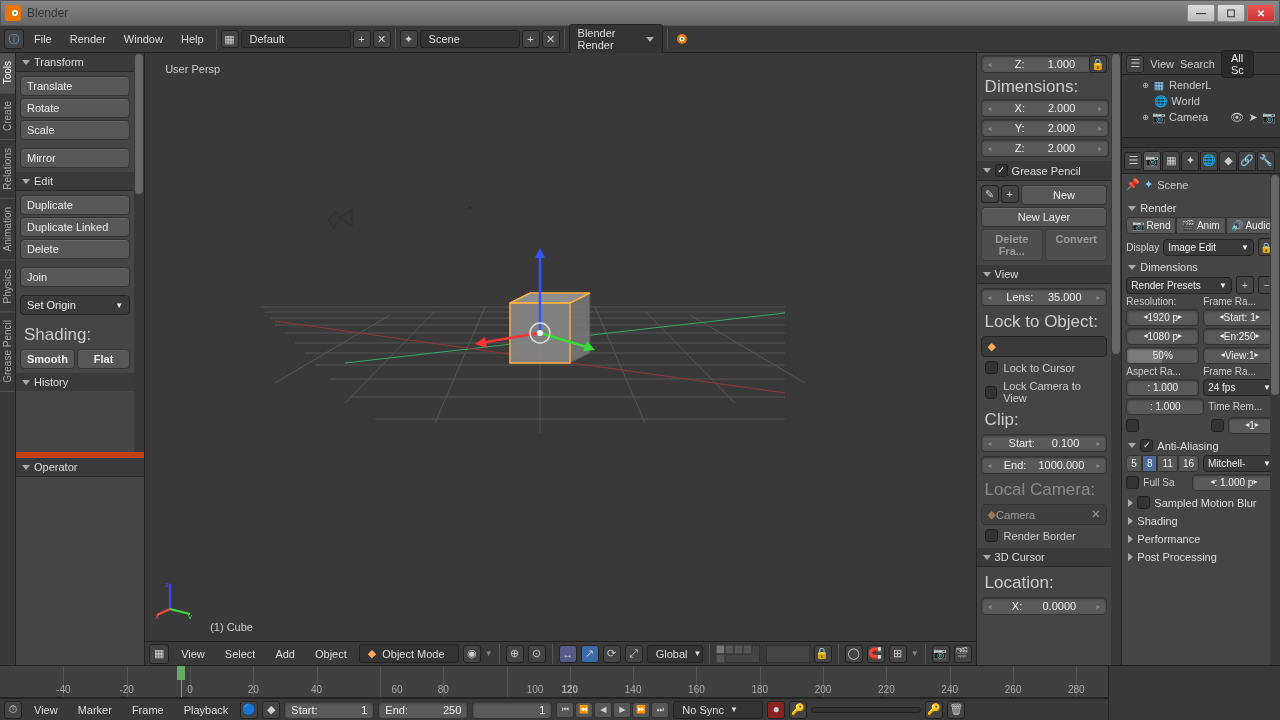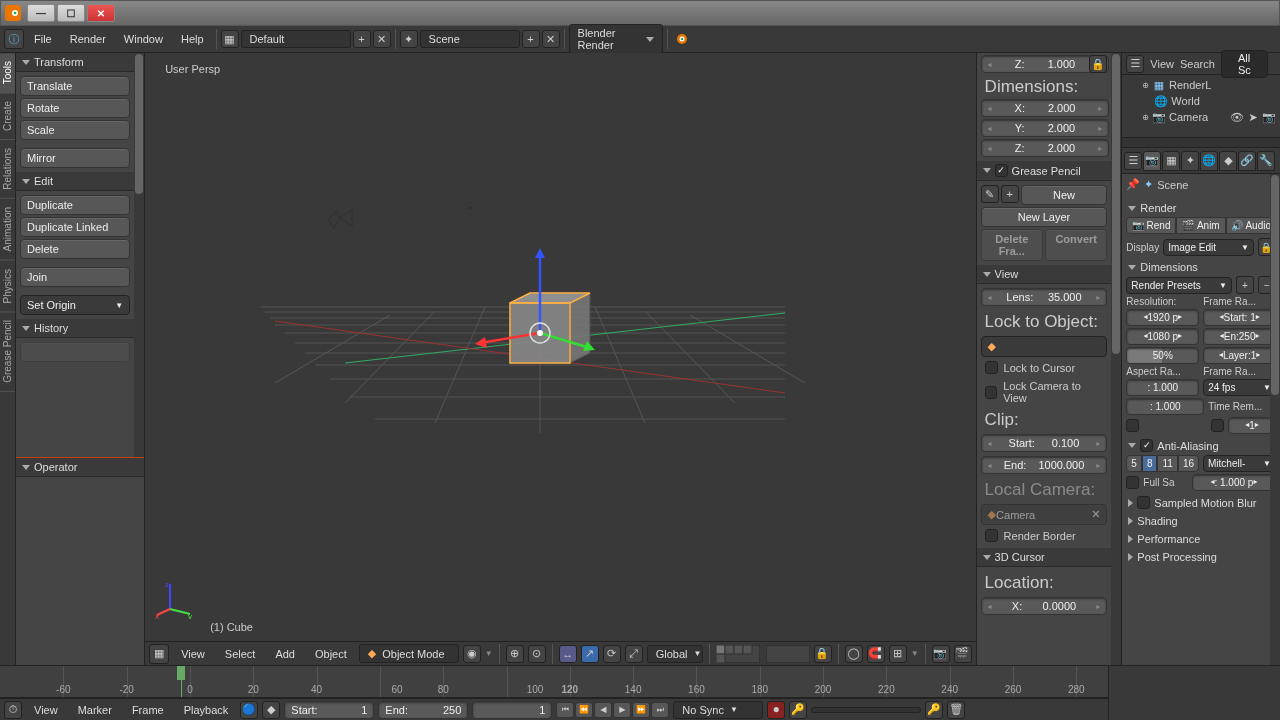--- a/index.html
+++ b/index.html
@@ -33,21 +33,21 @@
 .left-scrollbar { position: absolute; right: 0; top: 0; width: 10px; height: 100%; background: #393939; }
 .left-thumb { width: 8px; background: #666; border-radius: 4px; margin: 1px; height: 140px; }
 .panel-header { background: #3a3a3a; padding: 3px 6px; color: #ddd; font-size: 11px; display: flex; align-items: center; gap: 4px; border-bottom: 1px solid #2a2a2a; }
 .panel-body { padding: 4px; display: flex; flex-direction: column; gap: 2px; }
 .tool-btn { background: #575757; border: 1px solid #333; border-radius: 4px; padding: 3px 6px; color: #eee; font-size: 11px; box-shadow: inset 0 1px 0 #666; }
 .tool-btn-row { display: flex; gap: 2px; }
 .tool-btn-row .tool-btn { flex: 1; text-align: center; font-weight: bold; }
 .tool-label { color: #ccc; font-size: 17px; padding: 2px 4px; }
 .dropdown-btn { background: #3a3a3a; border: 1px solid #222; border-radius: 4px; padding: 3px 6px; color: #eee; display: flex; justify-content: space-between; align-items: center; }
 
-.operator-panel { position: absolute; bottom: 0; left: 0; right: 0; background: #454545; border-top: 1px solid #c2410c; }
+.operator-panel { position: absolute; bottom: 0; left: 0; right: 0; background: #454545; border-top: 6px solid #c2410c; }
 
 
 .viewport-container { flex: 1; display: flex; flex-direction: column; }
 .viewport { flex: 1; background: #393939; position: relative; overflow: hidden; }
 .viewport-text { position: absolute; color: #ccc; font-size: 11px; }
 .mini-axis { position: absolute; bottom: 22px; left: 10px; width: 40px; height: 40px; }
 .viewport-header { height: 24px; background: #393939; border-top: 1px solid #222; display: flex; align-items: center; padding: 0 4px; gap: 4px; }
 
 
 .npanel { width: 158px; background: #454545; border-left: 1px solid #222; overflow-y: hidden; position: relative; }
@@ -99,20 +99,21 @@
 </head>
 <body>
 
 <div class="titlebar">
   <div class="titlebar-icon">
     <svg width="12" height="12" viewBox="0 0 12 12">
         <circle cx="8" cy="6" r="3" fill="#fff"></circle>
         <circle cx="8" cy="6" r="1.3" fill="#2a5"></circle>
       </svg>
   </div>
+  <div class="titlebar-title">Blender</div>
   <div class="win-controls">
     <div class="win-btn">—</div>
     <div class="win-btn">☐</div>
     <div class="win-btn win-close">✕</div>
   </div>
 </div>
 
 <div class="menubar">
   <div class="menu-icon">
       <span style="color:#5ad">ⓘ</span>
@@ -185,20 +186,27 @@
       <div class="tool-btn">Delete</div>
     </div>
     <div class="panel-body">
       <div class="tool-btn">Join</div>
     </div>
     <div class="panel-body">
       <div class="dropdown-btn">
             <span>Set Origin</span>
             <span style="font-size:8px">▼</span>
           </div>
+    </div>
+    <div class="panel-body">
+      <div class="tool-label">Shading:</div>
+      <div class="tool-btn-row">
+        <div class="tool-btn">Smooth</div>
+        <div class="tool-btn">Flat</div>
+      </div>
     </div>
     <div class="panel-header">
           <span class="triangle"></span>
           <span>History</span>
         </div>
     <div class="panel-body">
           <div class="tool-btn" style="opacity:0.4">&nbsp;</div>
         </div>
     </div>
     <div class="left-scrollbar">
@@ -447,21 +455,21 @@
         <div class="left-thumb" style="height:300px"></div>
       </div>
   </div>
 
   <div class="right-column">
     <div class="outliner">
       <div class="outliner-header">
         <div class="menu-icon" style="width:18px;height:18px">☰</div>
         <span>View</span>
         <span>Search</span>
-        <div class="dropdown-btn" style="flex:0; padding:1px 16px; background:#2a2a2a">
+        <div class="dropdown-btn" style="flex:0; padding:1px 9px; background:#2a2a2a">
             <span>All Sc</span>
           </div>
       </div>
       <div class="outliner-body">
         <div class="tree-row" style="padding-left:18px">
           <span style="font-size:8px">⊕</span>
             <span class="tree-icon" style="color:#8cf">▦</span>
             <span>RenderL</span>
         </div>
         <div class="tree-row" style="padding-left:30px">
@@ -565,21 +573,21 @@
               <span>En:250</span>
               <span style="font-size:8px">▸</span>
             </div>
         </div>
         <div class="prop-row">
           <div class="prop-num" style="background:linear-gradient(to right,#7a7a7a 50%,#595959 50%)">
               <span>50%</span>
             </div>
           <div class="prop-num">
               <span style="font-size:8px">◂</span>
-              <span>Layer:1</span>
+              <span>View:1</span>
               <span style="font-size:8px">▸</span>
             </div>
         </div>
         <div class="prop-row">
           <span style="flex:1">Aspect Ra...</span>
           <span style="flex:1">Frame Ra...</span>
         </div>
         <div class="prop-row">
           <div class="prop-num">
               <span>: 1.000</span>
@@ -658,21 +666,21 @@
   </div>
 </div>
 
 <div class="timeline-area">
   <div class="timeline-main">
     <div class="timeline-ruler">
       <div class="playhead" style="left:181px">
           <div class="playhead-handle"></div>
         </div>
     <div class="timeline-tick" style="left: 63.3143px;"></div>
-        <div class="timeline-label" style="left: 63.3143px;">-60</div>
+        <div class="timeline-label" style="left: 63.3143px;">-40</div>
         <div class="timeline-tick" style="left: 126.629px;"></div>
         <div class="timeline-label" style="left: 126.629px;">-20</div>
         <div class="timeline-tick" style="left: 189.943px;"></div>
         <div class="timeline-label" style="left: 189.943px;">0</div>
         <div class="timeline-tick" style="left: 253.257px;"></div>
         <div class="timeline-label" style="left: 253.257px;">20</div>
         <div class="timeline-tick" style="left: 316.571px;"></div>
         <div class="timeline-label" style="left: 316.571px;">40</div>
         <div class="timeline-tick" style="left: 379.886px;"></div>
         <div class="timeline-label" style="left: 397px;">60</div>

